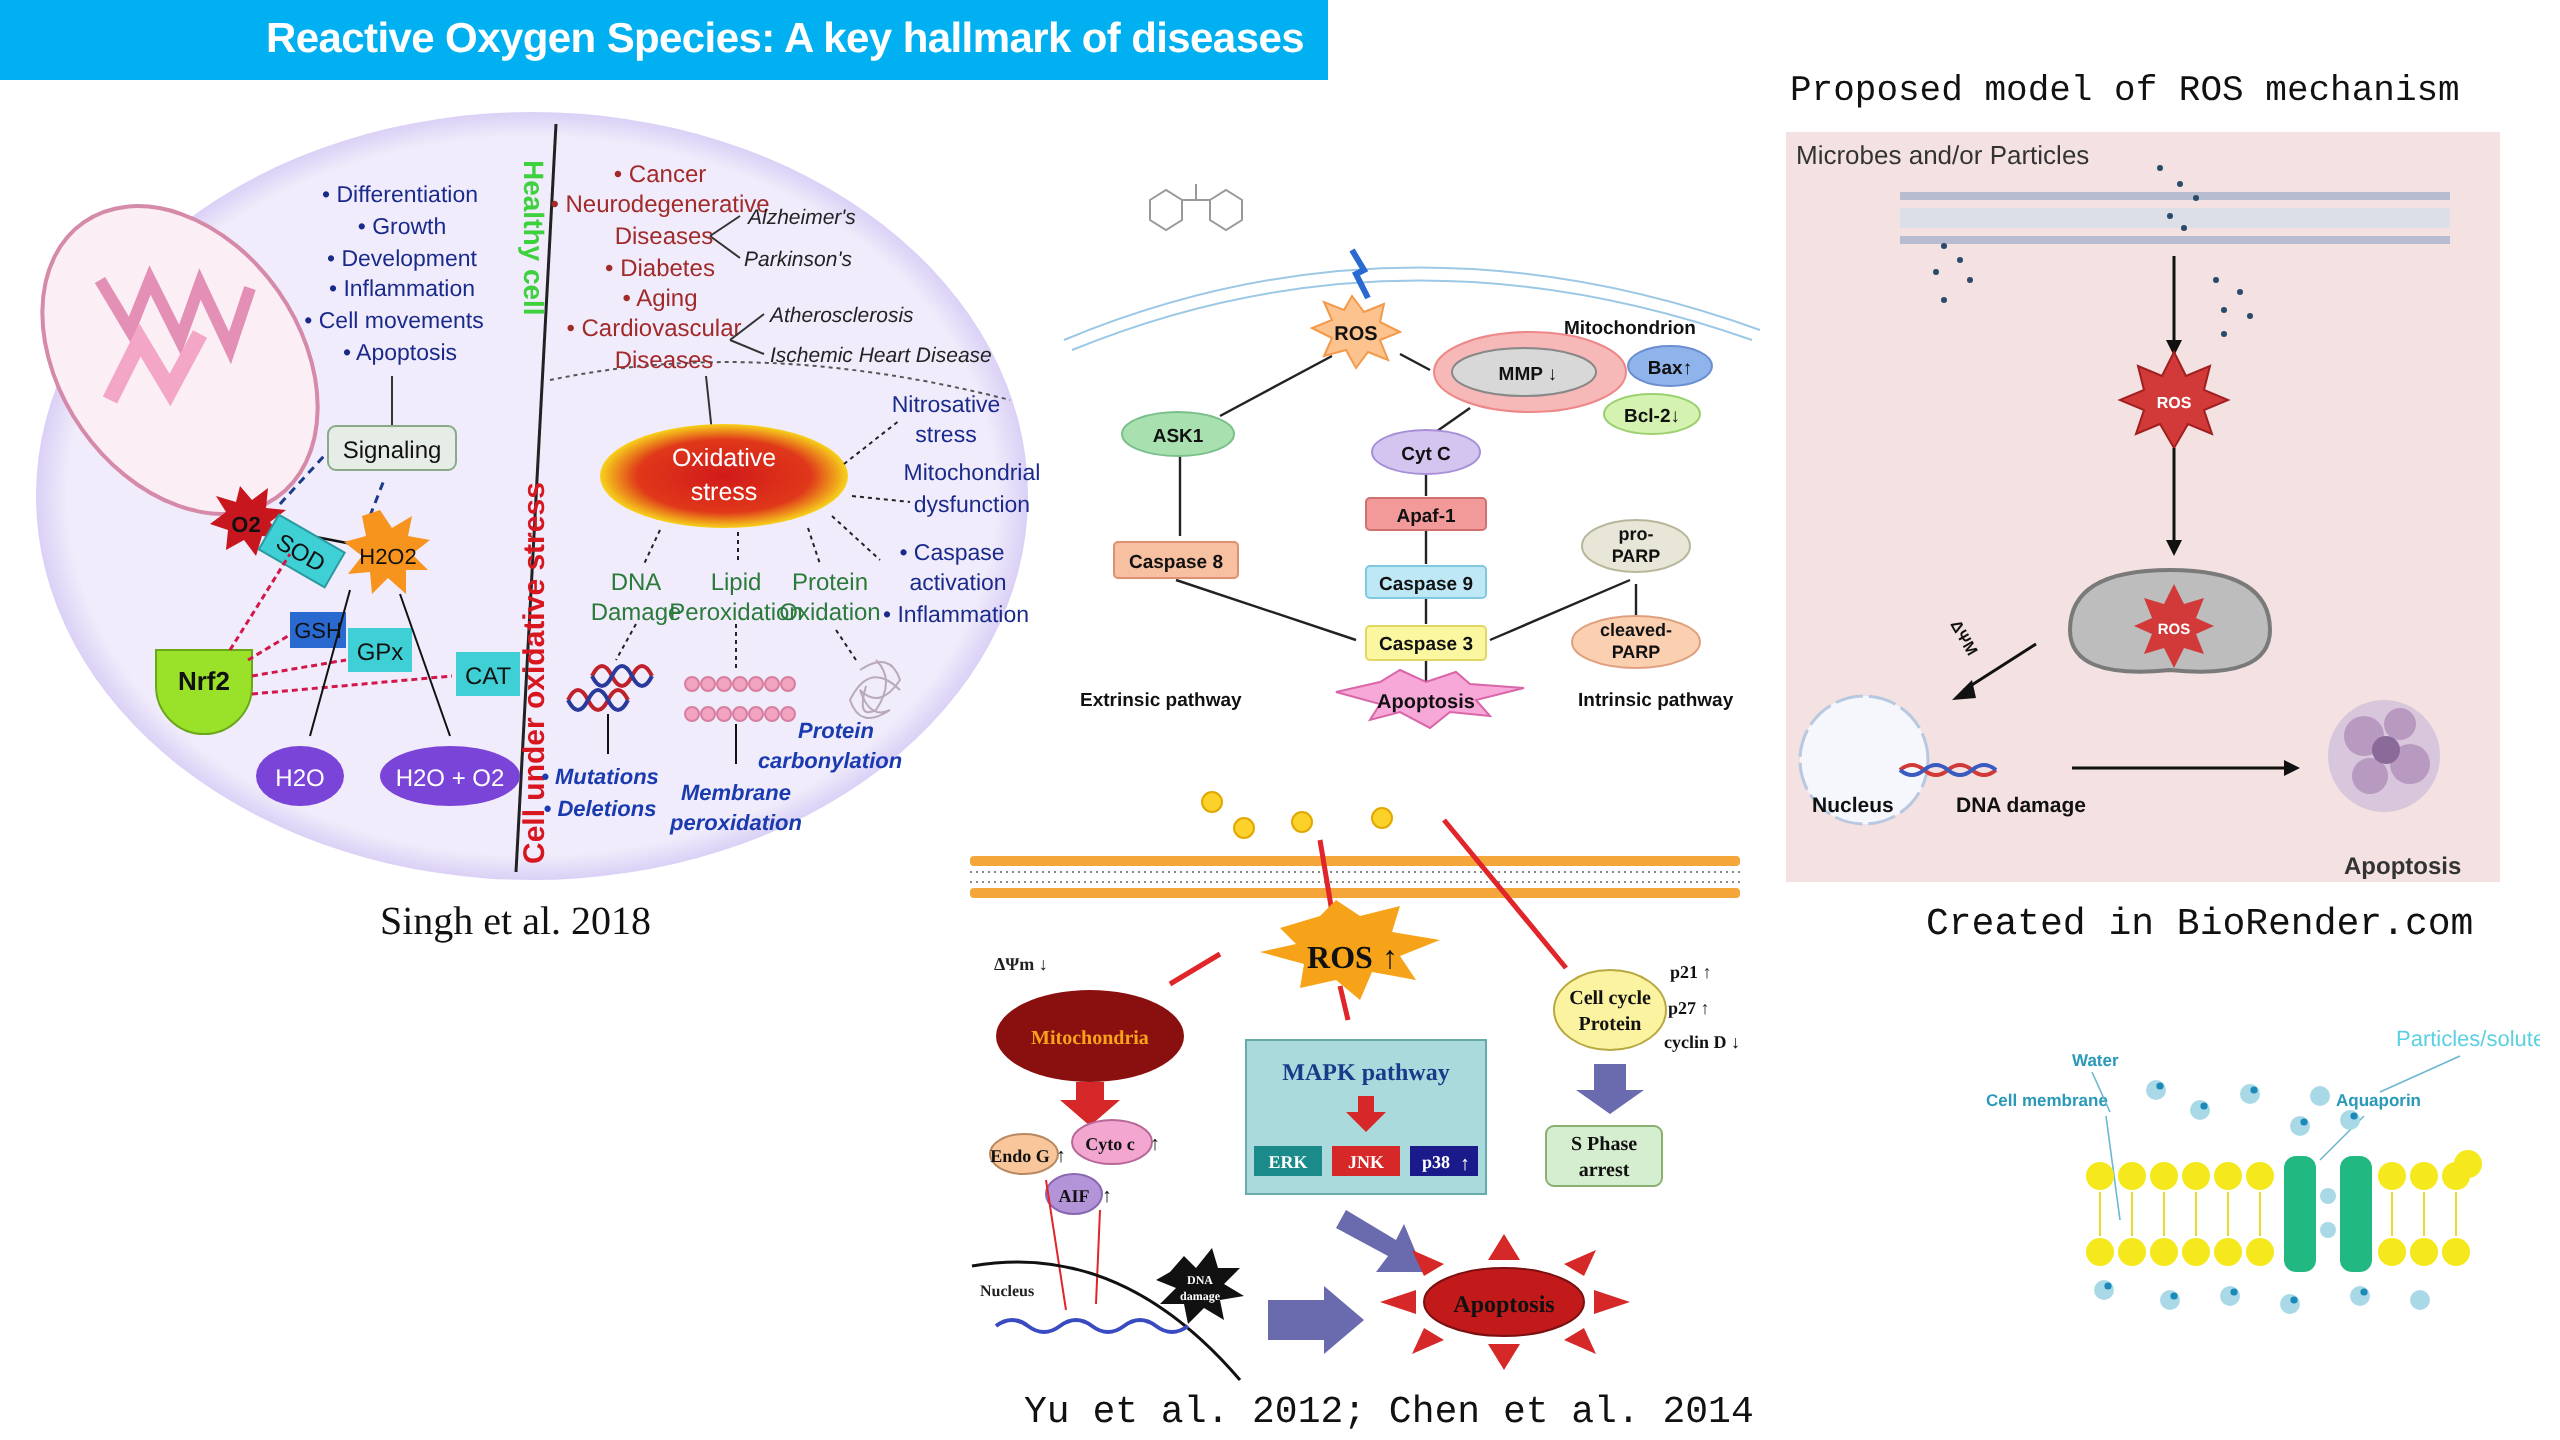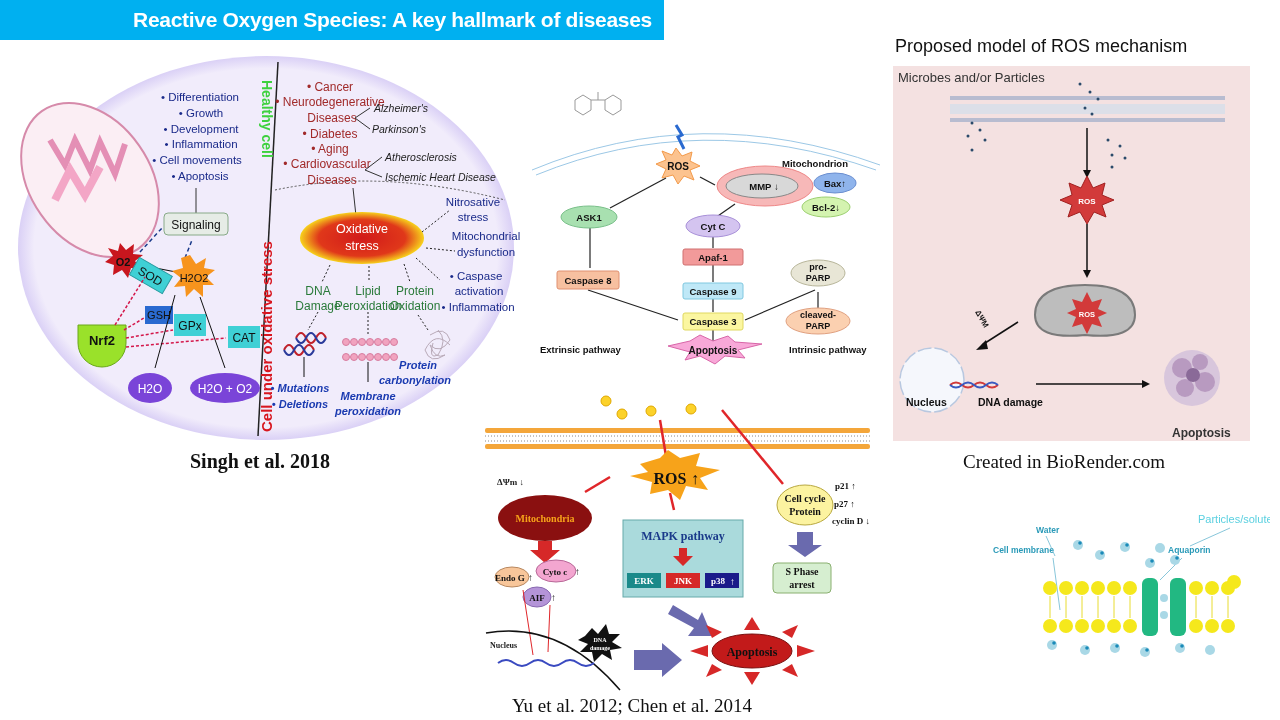--- a/index.html
+++ b/index.html
@@ -2,25 +2,25 @@
 <html><head>
 <meta charset="utf-8">
 <style>
   * { box-sizing: border-box; margin: 0; padding: 0; }
   html, body { width: 1280px; height: 720px; background: #ffffff; overflow: hidden; }
   body { position: relative; font-family: "Liberation Sans", sans-serif; }
   .abs { position: absolute; }
   .title-bar { left: 0; top: 0; width: 664px; height: 40px; background: #00b0f0; }
   .title-text { left: 0; top: 0; width: 785px; height: 40px; line-height: 40px; text-align: center; color: #fff; font-weight: bold; font-size: 21px; letter-spacing: -0.3px; }
   .caption { font-size: 19px; color: #111; white-space: nowrap; }
-  .caption.serif { font-family: "Liberation Serif", serif; font-size: 20px; font-weight: bold; }
-  .caption.sans { font-family: Liberation Serif, serif; font-size: 19px; }
+  .caption.serif { font-family: "Liberation Serif", serif; font-size: 20px; }
+  .caption.sans { font-family: Liberation Mono, monospace; font-size: 19px; }
   svg text { font-family: "Liberation Sans", sans-serif; }
   .serif-t { font-family: "Liberation Serif", serif !important; }
-  .rhs-title { left: 895px; top: 36px; font-family: Liberation Sans, sans-serif; font-size: 18px; color: #111; white-space: nowrap; }
+  .rhs-title { left: 895px; top: 36px; font-family: Liberation Mono, monospace; font-size: 18px; color: #111; white-space: nowrap; }
 </style>
 </head>
 <body>
 
 <div class="abs title-bar"></div>
 <div class="abs title-text">Reactive Oxygen Species: A key hallmark of diseases</div>
 
 <svg class="abs" style="left:0;top:40px" width="520" height="410" viewBox="0 40 520 410">
   <defs>
     <radialGradient id="ellG" cx="50%" cy="50%" r="55%">

